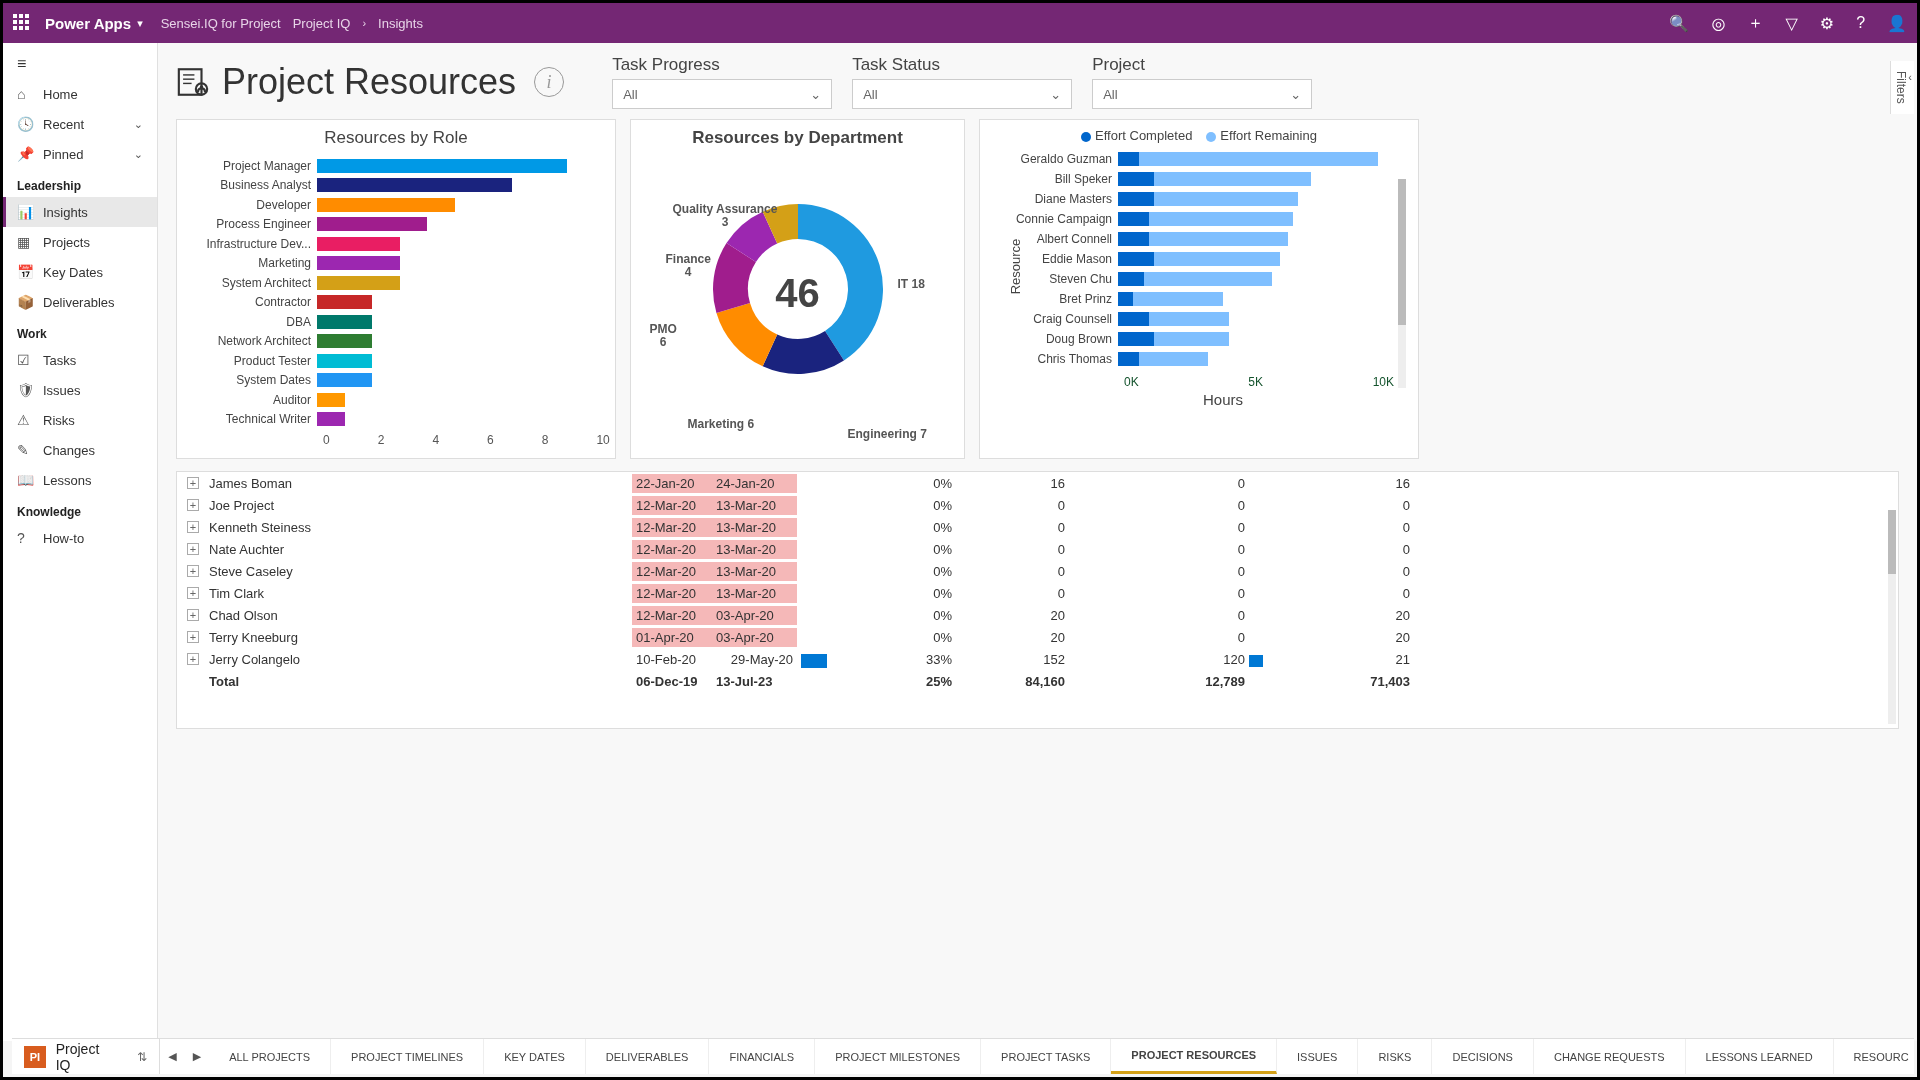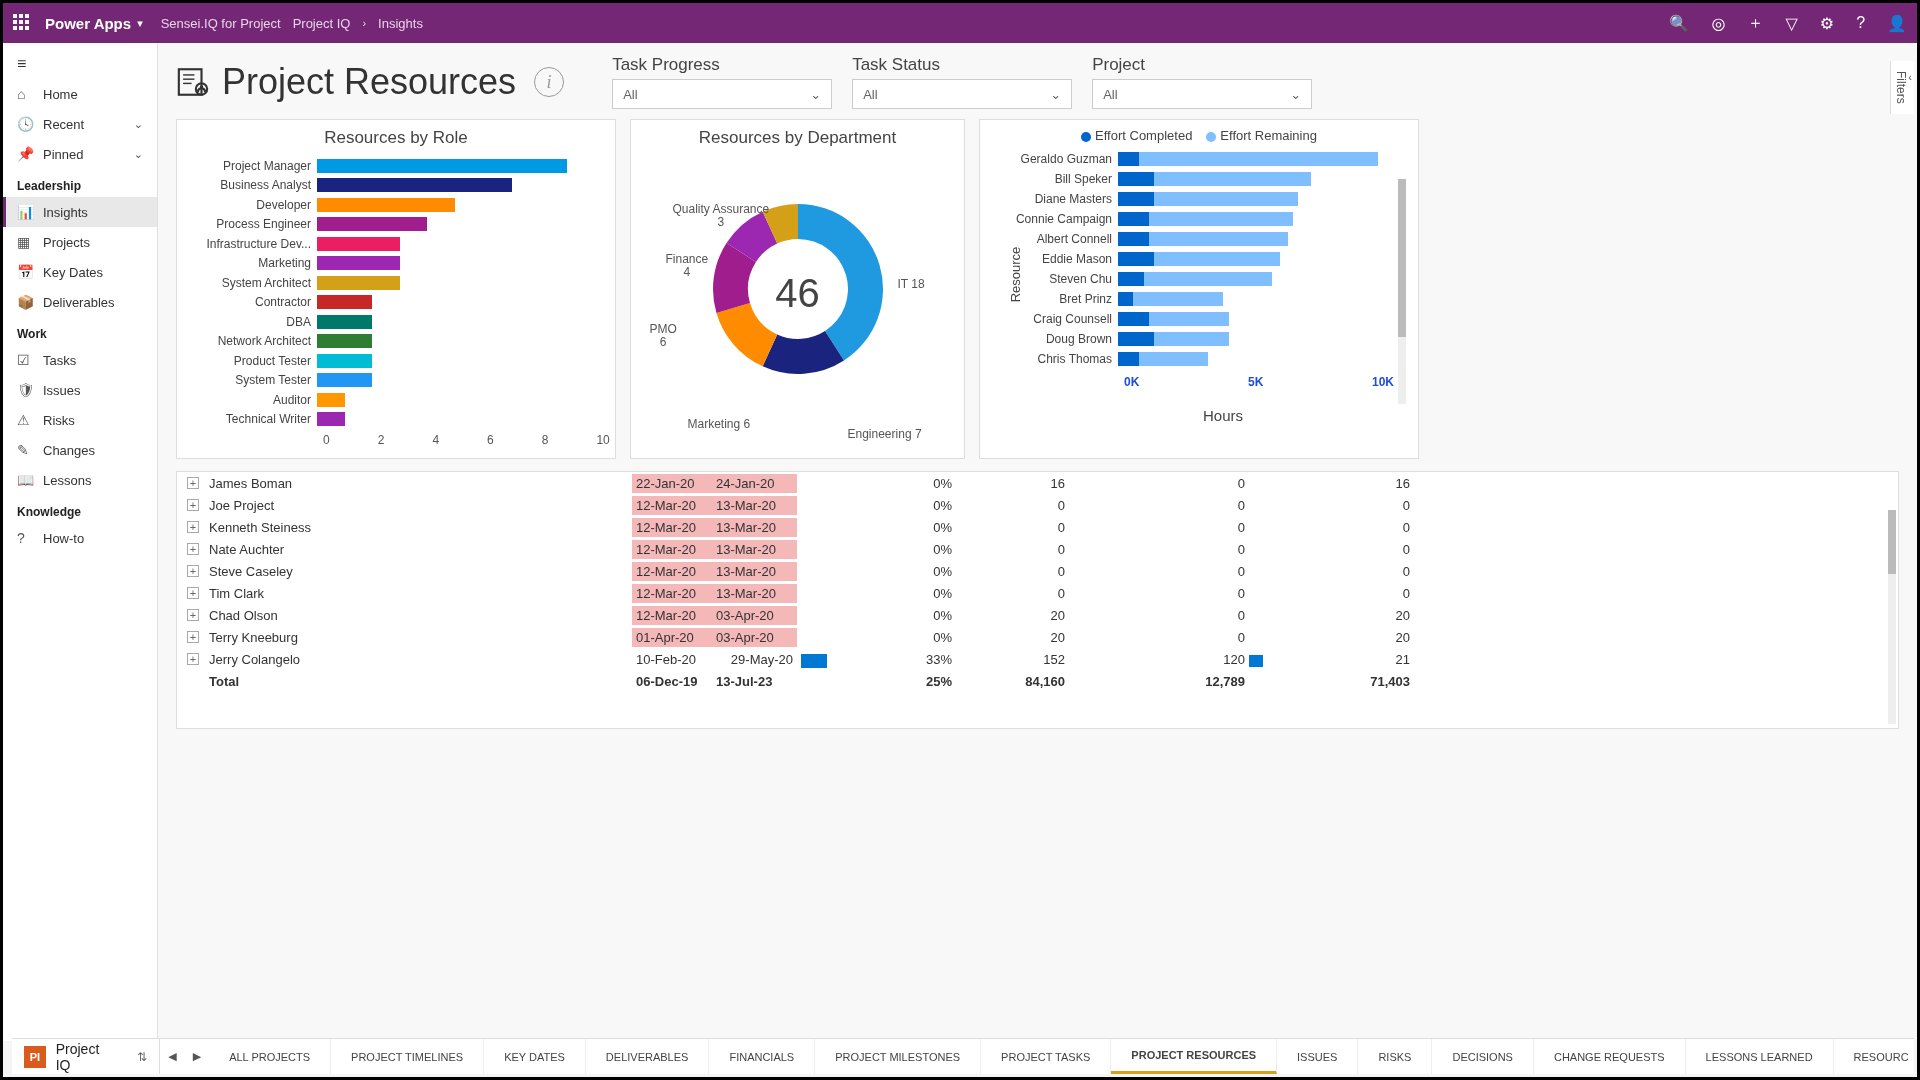--- a/index.html
+++ b/index.html
@@ -28,42 +28,42 @@
 .header h1 { font-size: 36px; font-weight: 400; color: #333; }
 .header .info-ic { width: 30px; height: 30px; border: 1.5px solid #999; border-radius: 50%; display: flex; align-items: center; justify-content: center; color: #999; font-style: italic; font-family: serif; font-size: 18px; }
 .filters-hdr { display: flex; gap: 20px; margin-left: 30px; }
 .fcol { display: flex; flex-direction: column; }
 .fcol .flabel { font-size: 17px; color: #444; margin-bottom: 4px; }
 .fcol .fsel { width: 220px; height: 30px; border: 1px solid #ccc; background: #fff; display: flex; align-items: center; padding: 0 10px; font-size: 13px; color: #666; justify-content: space-between; }
 .charts-row { display: flex; gap: 14px; margin-bottom: 12px; }
 .card { background: #fff; border: 1px solid #ddd; padding: 8px 10px; }
 .card .ctitle { text-align: center; font-size: 17px; color: #444; margin-bottom: 6px; }
 .c1 { width: 440px; height: 340px; }
-.c2 { width: 335px; height: 340px; }
+.c2 { width: 335px; height: 340px; font-weight: bold; }
 .c3 { width: 440px; height: 340px; }
 
 .bars1 { padding: 2px 6px 0 0; }
 .brow { display: flex; align-items: center; height: 19.5px; }
 .brow .blabel { width: 130px; text-align: right; font-size: 12px; color: #444; padding-right: 6px; }
 .brow .bbar { height: 14px; }
 .axis1 { display: flex; font-size: 12px; color: #555; margin-left: 136px; gap: 48px; margin-top: 4px; }
 
 .pie-wrap { position: relative; width: 300px; height: 280px; margin: 0 auto; }
 .pie-lbl { position: absolute; font-size: 12px; color: #555; text-align: center; line-height: 1.1; margin-top: 29px; }
 .pie-center { position: absolute; left: 50%; top: 50%; transform: translate(-50%, -50%); font-size: 40px; color: #444; }
 
 .legend3 { display: flex; gap: 14px; justify-content: center; font-size: 13px; color: #444; margin-bottom: 6px; }
 .legend3 .dot { width: 10px; height: 10px; border-radius: 50%; display: inline-block; margin-right: 4px; vertical-align: middle; }
 .ycap { position: absolute; left: -2px; top: 50%; transform: rotate(-90deg) translateX(20px); font-size: 13px; color: #444; }
 .c3inner { position: relative; padding-left: 8px; }
 .erow { display: flex; align-items: center; height: 20px; }
 .erow .elabel { width: 120px; text-align: right; font-size: 12px; color: #444; padding-right: 6px; }
 .erow .ebar { display: flex; height: 14px; }
-.axis3 { display: flex; font-size: 12px; color: #1d4ed8; margin-left: 126px; justify-content: space-between; width: 270px; margin-top: 6px; font-weight: bold; }
-.xcap3 { text-align: center; font-size: 15px; color: #444; margin-top: 18px; margin-left: 40px; }
+.axis3 { display: flex; font-size: 12px; color: #14532d; margin-left: 126px; justify-content: space-between; width: 270px; margin-top: 6px; }
+.xcap3 { text-align: center; font-size: 15px; color: #444; margin-top: 2px; margin-left: 40px; }
 
 .tbl { background: #fff; border: 1px solid #ddd; height: 258px; overflow: hidden; position: relative; }
 .thdr { display: flex; font-size: 16px; color: #555; padding: 6px 10px; border-bottom: 1px solid #eee; }
 .tcell-res { width: 445px; }
 .tcell-start { width: 80px; }
 .tcell-fin { width: 85px; }
 .tcell-prog { width: 155px; text-align: right; }
 .tcell-eff { width: 113px; text-align: right; }
 .tcell-effc { width: 180px; text-align: right; }
 .tcell-effr { width: 165px; text-align: right; }
@@ -275,21 +275,21 @@
             </div>
             <div class="brow">
               <div class="blabel">Network Architect</div>
               <div class="bbar" style="width:55px;background:#2e7d32"></div>
             </div>
             <div class="brow">
               <div class="blabel">Product Tester</div>
               <div class="bbar" style="width:55px;background:#00bcd4"></div>
             </div>
             <div class="brow">
-              <div class="blabel">System Tester</div>
+              <div class="blabel">System Dates</div>
               <div class="bbar" style="width:55px;background:#2196f3"></div>
             </div>
             <div class="brow">
               <div class="blabel">Auditor</div>
               <div class="bbar" style="width:27.5px;background:#ff9800"></div>
             </div>
             <div class="brow">
               <div class="blabel">Technical Writer</div>
               <div class="bbar" style="width:27.5px;background:#9c27b0"></div>
             </div>

